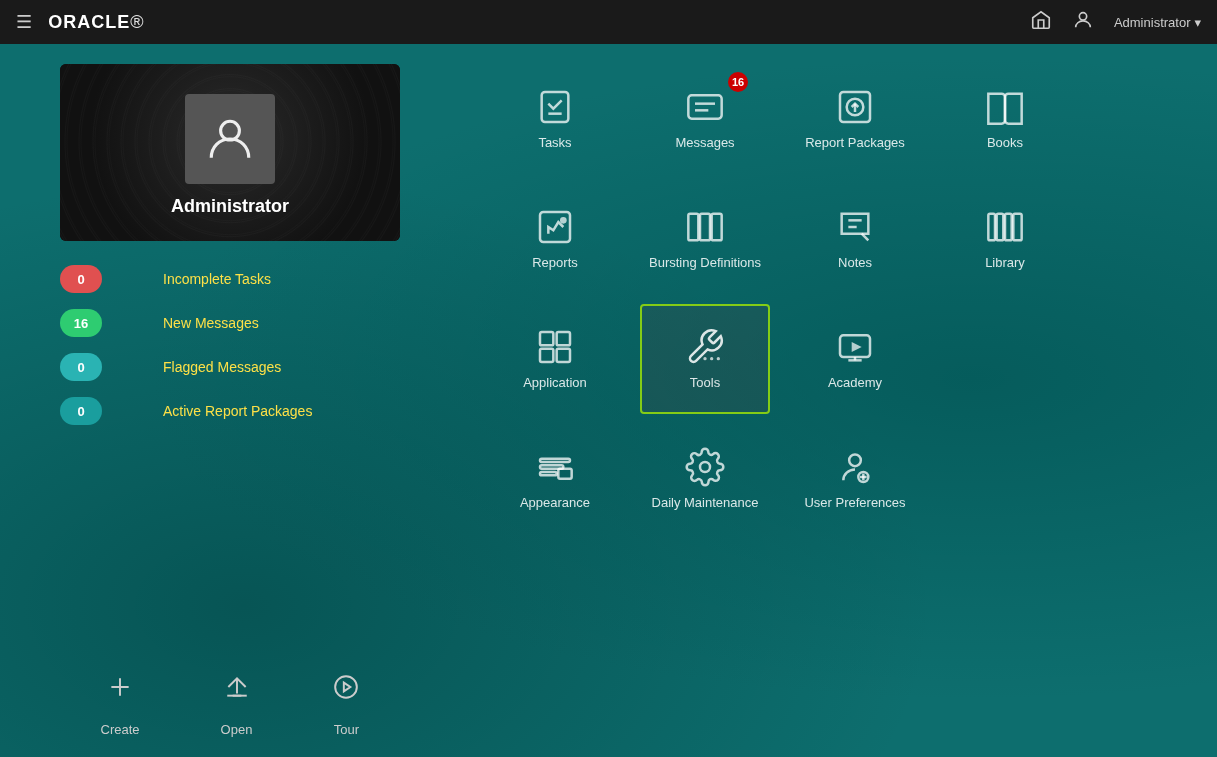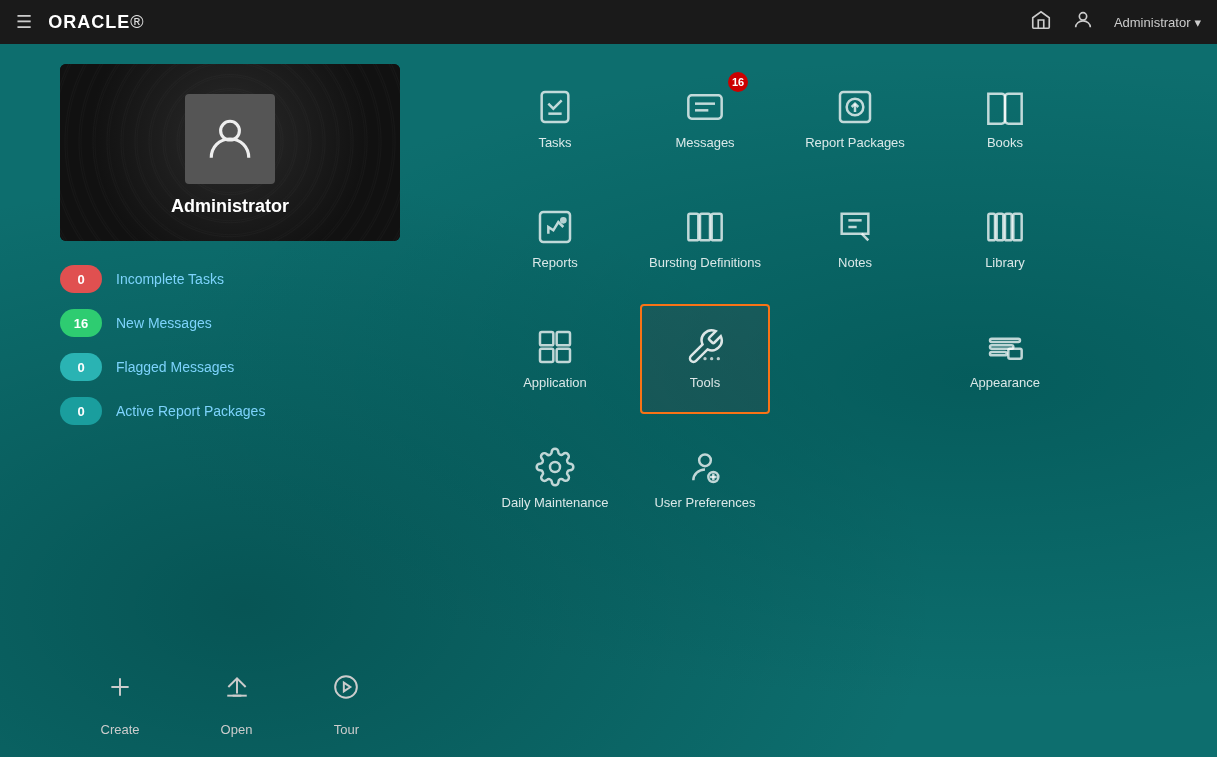--- a/index.html
+++ b/index.html
@@ -161,22 +161,23 @@
       color: #fff;
       font-size: 13px;
       font-weight: bold;
     }
     .badge-red { background: #e05050; }
     .badge-green { background: #2ecc71; }
     .badge-teal { background: #2ab3b3; }
     .badge-teal-dark { background: #1a9e9e; }
 
     .stat-label {
-      color: #7dd3fc;
+      color: #fde047;
       font-size: 14px;
+      margin-left: 47px;
     }
 
     .bottom-actions {
       margin-top: auto;
       width: 340px;
       display: flex;
       justify-content: space-around;
       padding: 20px 0 0;
     }
     .action-btn {
@@ -212,21 +213,21 @@
       flex-direction: column;
       align-items: center;
       justify-content: center;
       gap: 8px;
       cursor: pointer;
       border-radius: 4px;
       position: relative;
       transition: background 0.2s;
     }
     .grid-item.highlighted {
-      border: 2px solid #f97316;
+      border: 2px solid #84cc16;
       background: rgba(200,0,0,0.08);
     }
     .grid-label {
       color: rgba(255,255,255,0.85);
       font-size: 13px;
       text-align: center;
       line-height: 1.3;
     }
 
     .badge-notification {
@@ -447,20 +448,29 @@
       <div class="grid-item highlighted">
         <svg class="icon-svg" viewBox="0 0 24 24" style="stroke:rgba(255,255,255,0.85)">
           <path d="M14.7 6.3a1 1 0 000 1.4l1.6 1.6a1 1 0 001.4 0l3.77-3.77a6 6 0 01-7.94 7.94l-6.91 6.91a2.12 2.12 0 01-3-3l6.91-6.91a6 6 0 017.94-7.94l-3.76 3.76z"></path>
           <circle cx="12" cy="19" r="1" fill="rgba(255,255,255,0.7)" stroke="none"></circle>
           <circle cx="16" cy="19" r="1" fill="rgba(255,255,255,0.7)" stroke="none"></circle>
           <circle cx="20" cy="19" r="1" fill="rgba(255,255,255,0.7)" stroke="none"></circle>
         </svg>
         <span class="grid-label">Tools</span>
       </div>
 
+      <div class="grid-item">
+        <svg class="icon-svg" viewBox="0 0 24 24">
+          <rect x="3" y="5" width="18" height="13" rx="2"></rect>
+          <polygon points="10,9 16,12 10,15" stroke="none" fill="rgba(255,255,255,0.7)"></polygon>
+          <line x1="8" y1="20" x2="16" y2="20"></line>
+          <line x1="12" y1="18" x2="12" y2="20"></line>
+        </svg>
+        <span class="grid-label">Academy</span>
+      </div>
 
       <div style="width:130px;height:110px;"></div>
 
 
       <div class="grid-item">
         <svg class="icon-svg" viewBox="0 0 24 24">
           <rect x="3" y="7" width="18" height="2" rx="1"></rect>
           <rect x="3" y="11" width="14" height="2" rx="1"></rect>
           <rect x="3" y="15" width="10" height="2" rx="1"></rect>
           <rect x="14" y="13" width="8" height="6" rx="1"></rect>

